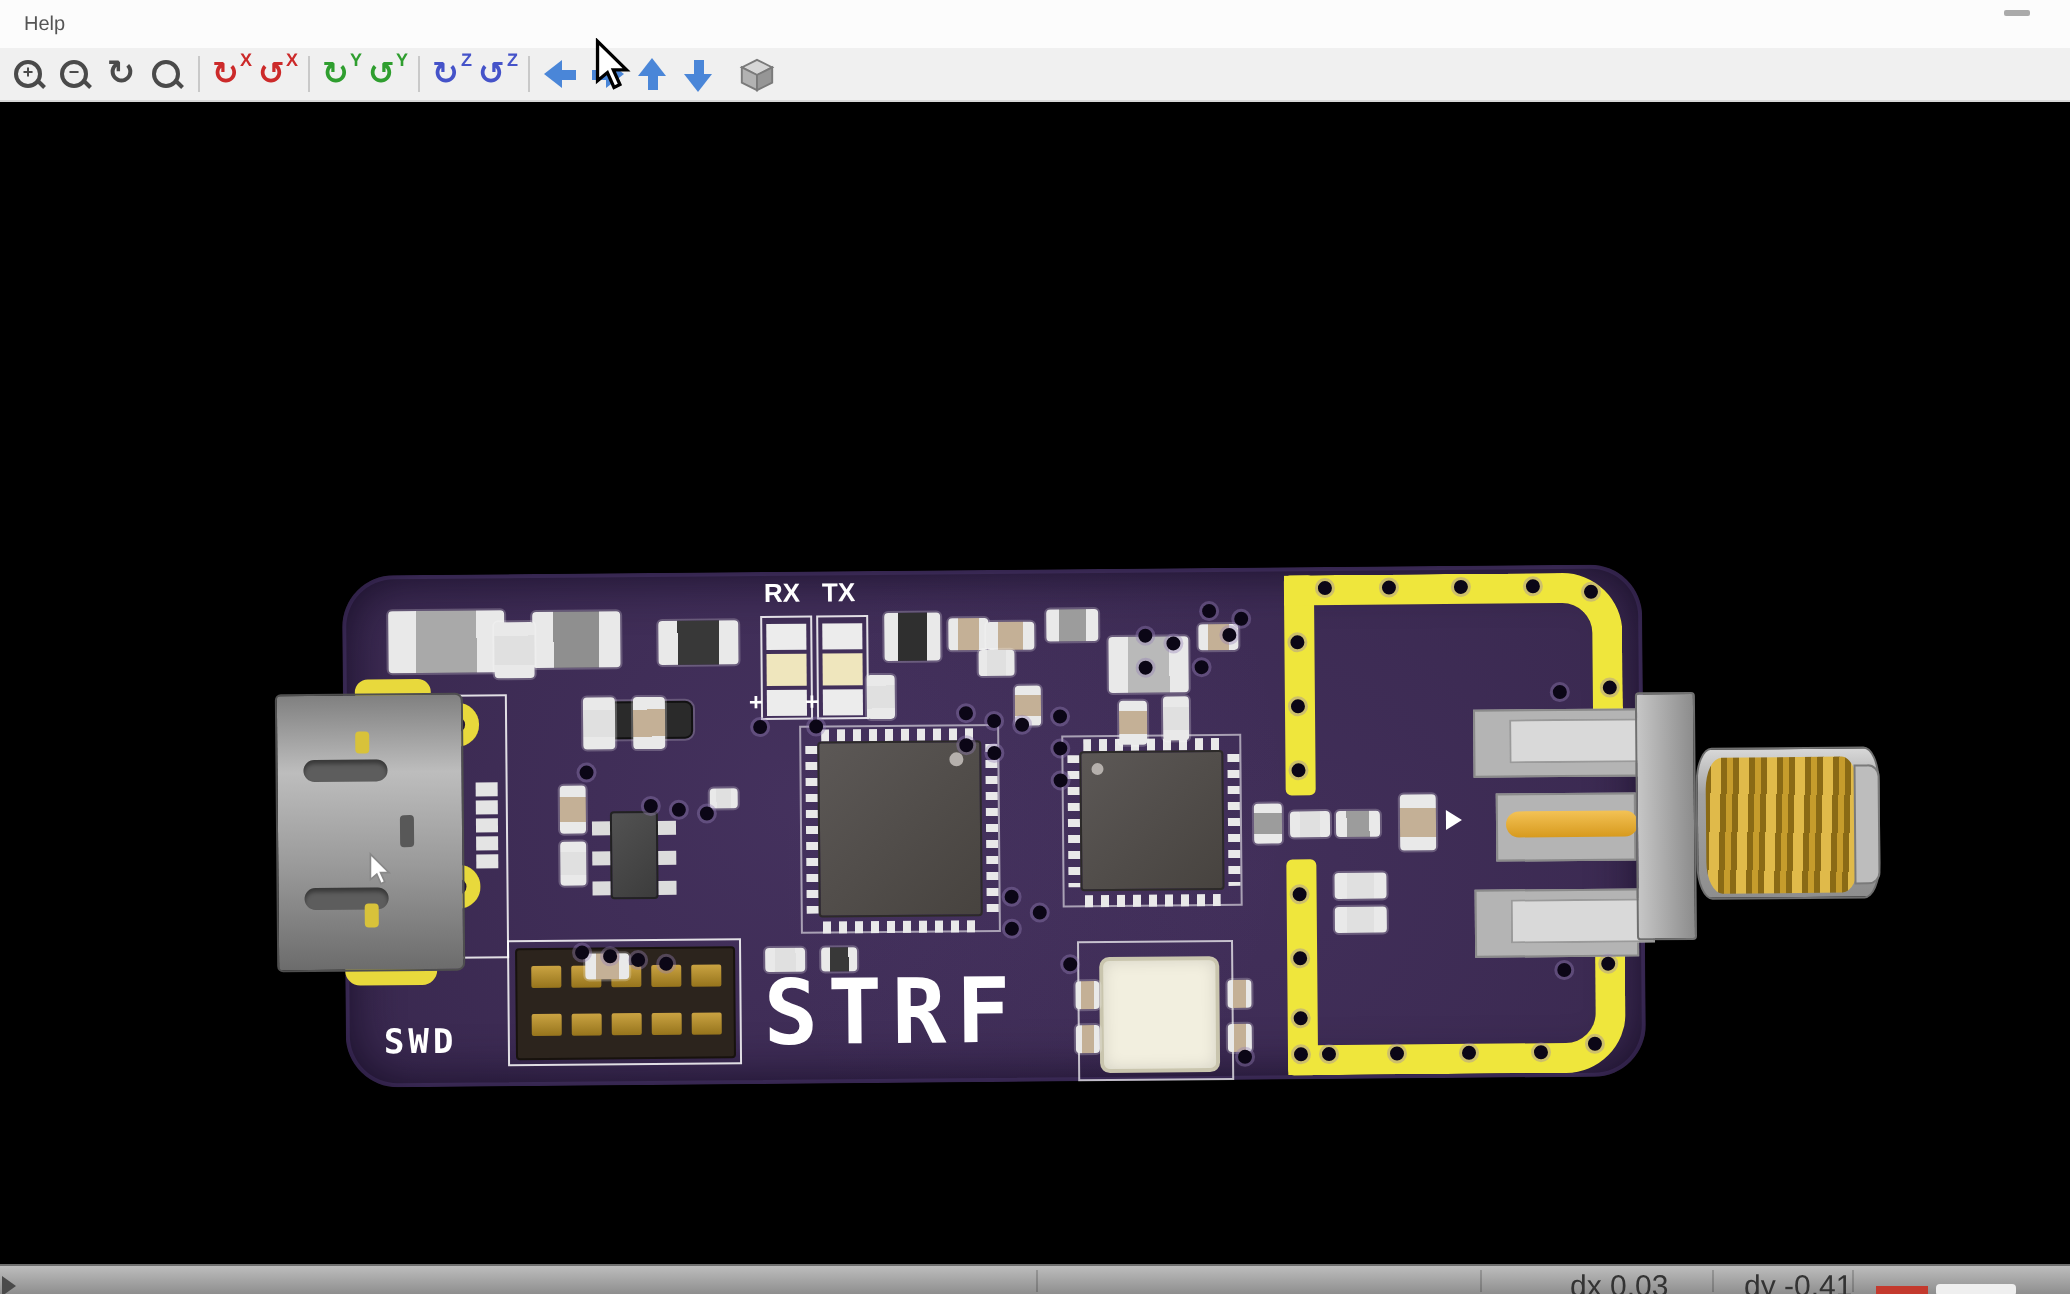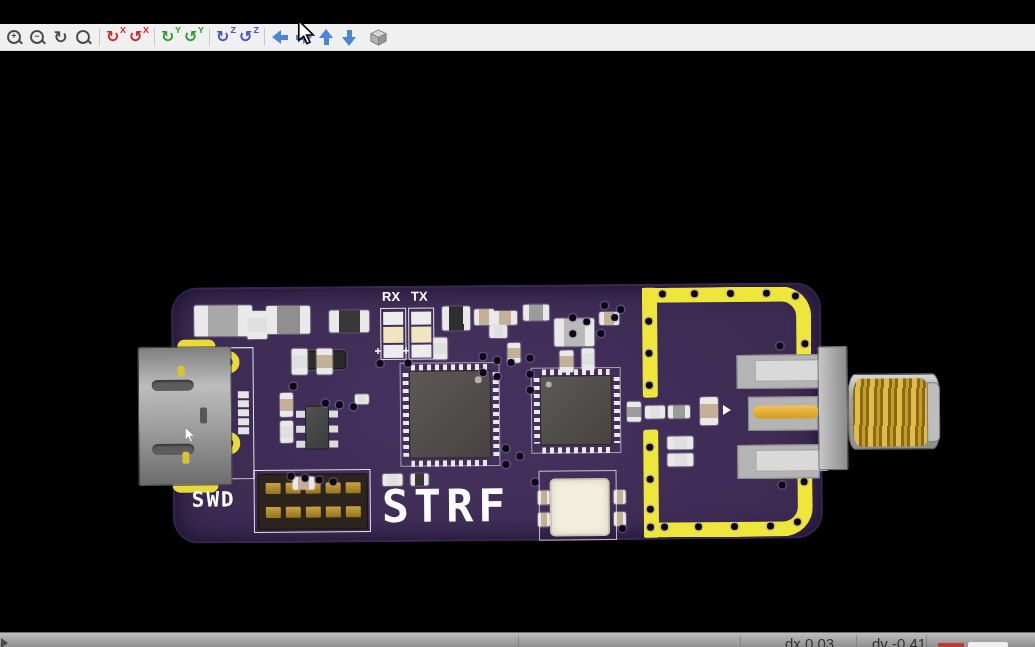--- a/index.html
+++ b/index.html
@@ -72,20 +72,24 @@
   #statusbar .sep{position:absolute;top:2px;width:1px;height:11px;background:rgba(0,0,0,.18);}
   .sb-text{position:absolute;top:2px;font-size:15px;color:#333;}
 
   .cursor-svg{position:absolute;z-index:50;}
 </style>
 </head>
 <body>
 
 <div id="app">
 
+  <div id="menubar">
+    <div id="menu-help">Help</div>
+    <div id="min-btn"></div>
+  </div>
 
   <div id="toolbar">
     <div class="tbtn">
       <div class="mag">
           <div class="lens">+</div>
           <div class="handle"></div>
         </div>
     </div>
     <div class="tbtn">
       <div class="mag">
@@ -196,21 +200,21 @@
       <div style="left:-20px;top:156px;width:42px;height:11px;border-radius:6px;background:#5d5d5d;box-shadow:inset 0 2px 2px rgba(0,0,0,.4);"></div>
       <div style="left:28px;top:120px;width:7px;height:16px;background:#585858;border-radius:2px;"></div>
       <div style="left:6px;top:78px;width:7px;height:11px;background:#d8c23a;border-radius:2px;"></div>
       <div style="left:10px;top:164px;width:7px;height:12px;background:#d8c23a;border-radius:2px;"></div>
       <div style="left:66px;top:104px;width:11px;height:7px;background:#e4e4e4;"></div>
       <div style="left:66px;top:113px;width:11px;height:7px;background:#e4e4e4;"></div>
       <div style="left:66px;top:122px;width:11px;height:7px;background:#e4e4e4;"></div>
       <div style="left:66px;top:131px;width:11px;height:7px;background:#e4e4e4;"></div>
       <div style="left:66px;top:140px;width:11px;height:7px;background:#e4e4e4;"></div>
 
-      <div class="stext" style="left:19px;top:200px;font-size:21px;letter-spacing:2px;">SWD</div>
+      <div class="stext" style="left:19px;top:224px;font-size:17px;letter-spacing:2px;">SWD</div>
       <div class="silk" style="left:81px;top:183px;width:117px;height:63px;"></div>
       <div style="left:85px;top:187px;width:110px;height:56px;background:#2c241d;border:1px solid #17120d;border-radius:2px;"></div>
       <div id="hdrpads" style="left:85px;top:187px;width:110px;height:56px;">
           <div style="left: 8px; top: 9px; width: 15px; height: 11px; background: linear-gradient(rgb(202, 163, 66), rgb(150, 116, 28)); border-radius: 1px; position: absolute;"></div>
           <div style="left: 28px; top: 9px; width: 15px; height: 11px; background: linear-gradient(rgb(202, 163, 66), rgb(150, 116, 28)); border-radius: 1px; position: absolute;"></div>
           <div style="left: 48px; top: 9px; width: 15px; height: 11px; background: linear-gradient(rgb(202, 163, 66), rgb(150, 116, 28)); border-radius: 1px; position: absolute;"></div>
           <div style="left: 68px; top: 9px; width: 15px; height: 11px; background: linear-gradient(rgb(202, 163, 66), rgb(150, 116, 28)); border-radius: 1px; position: absolute;"></div>
           <div style="left: 88px; top: 9px; width: 15px; height: 11px; background: linear-gradient(rgb(202, 163, 66), rgb(150, 116, 28)); border-radius: 1px; position: absolute;"></div>
           <div style="left: 8px; top: 33px; width: 15px; height: 11px; background: linear-gradient(rgb(202, 163, 66), rgb(150, 116, 28)); border-radius: 1px; position: absolute;"></div>
           <div style="left: 28px; top: 33px; width: 15px; height: 11px; background: linear-gradient(rgb(202, 163, 66), rgb(150, 116, 28)); border-radius: 1px; position: absolute;"></div>

